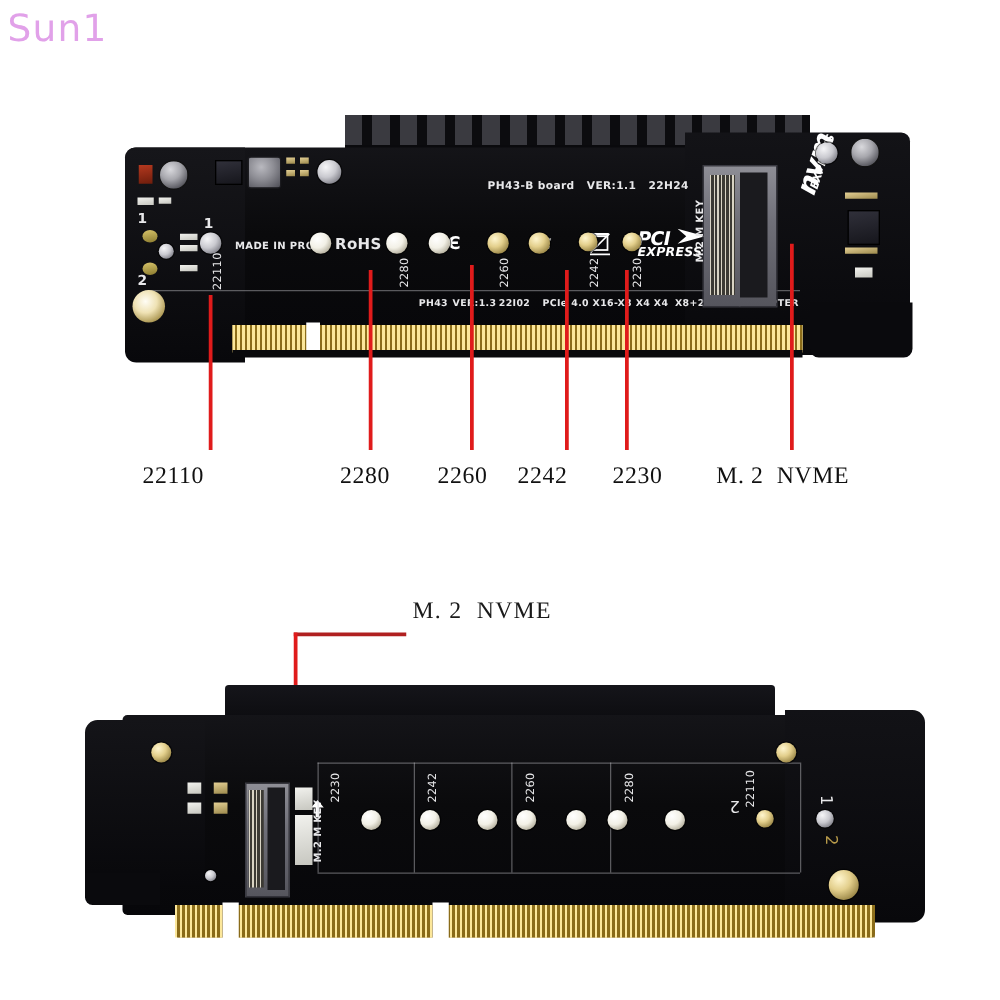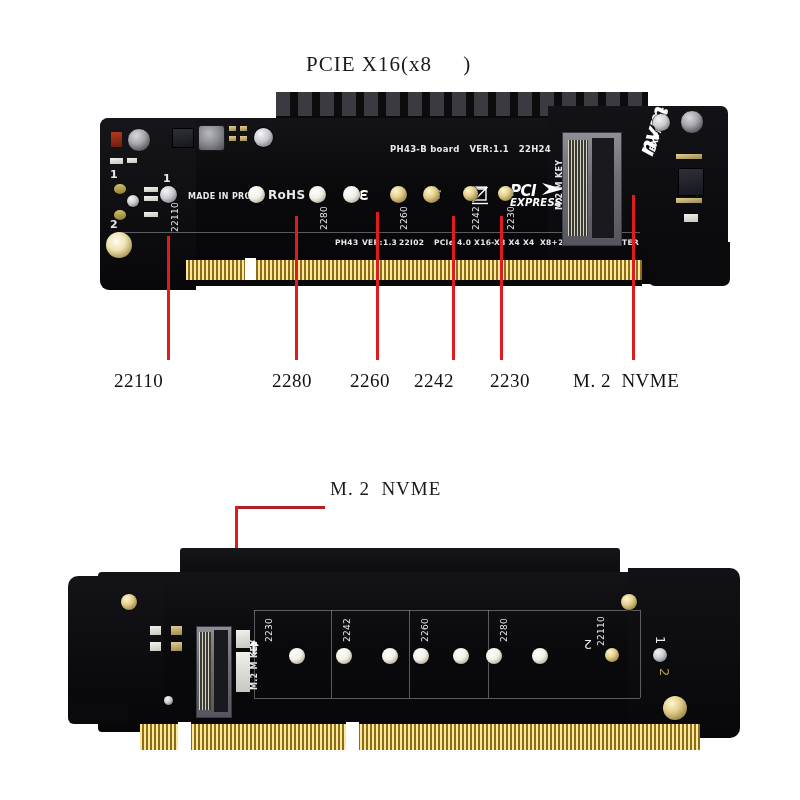--- a/index.html
+++ b/index.html
@@ -176,22 +176,22 @@
   }
 
   
   .board2{position:absolute;left:68px;top:548px;width:680px;height:230px;}
 </style>
 </head>
 <body>
 
 <div class="stage">
 
-
-  <div class="title-main">PCIE X16(x8     )</div>
+  <div class="watermark">Sun1</div>
+
 
   <div class="board1">
 
     <div class="finbar" style="left:176px;top:0px;width:372px;height:26px;">
       <div class="fins"></div>
     </div>
     <div class="pcb" style="left:176px;top:24px;width:378px;height:22px;background:#0a0a0d;"></div>
     <div class="fin-shadow" style="left:176px;top:44px;width:378px;height:4px;"></div>
 
     <div class="pcb pcb-grad" style="left:0px;top:26px;width:554px;height:154px;border-radius:8px 0 0 6px;"></div>

